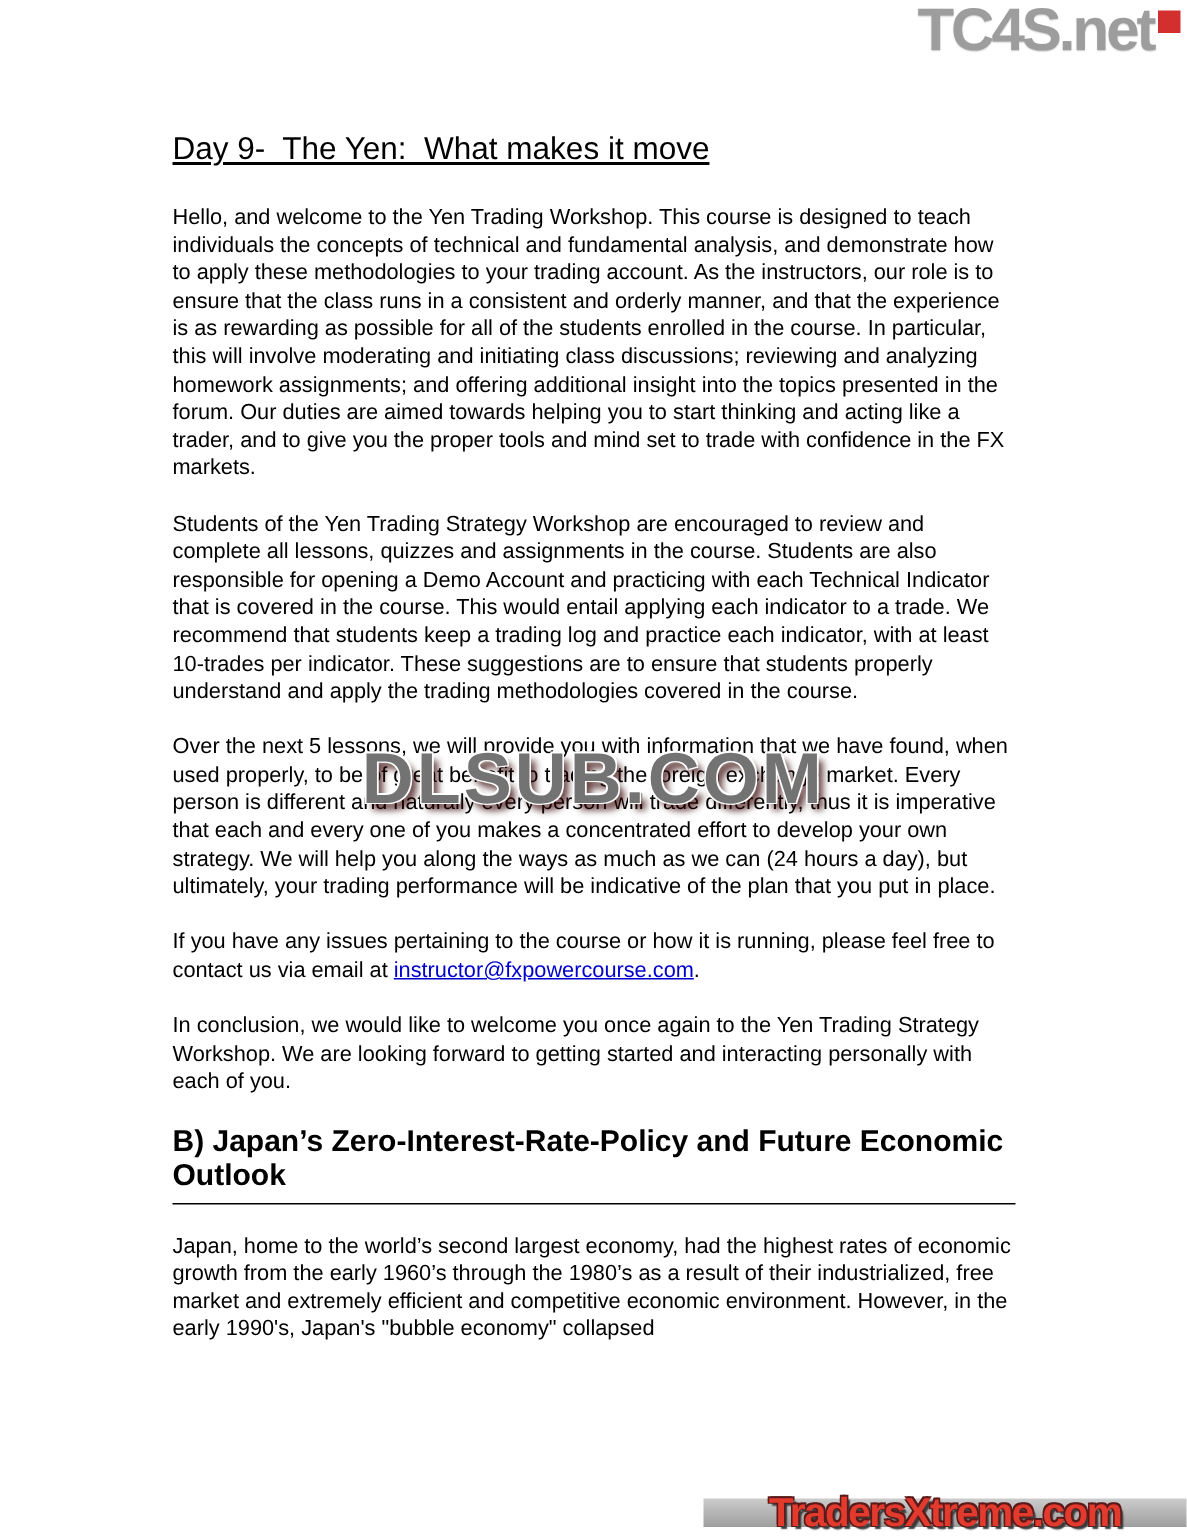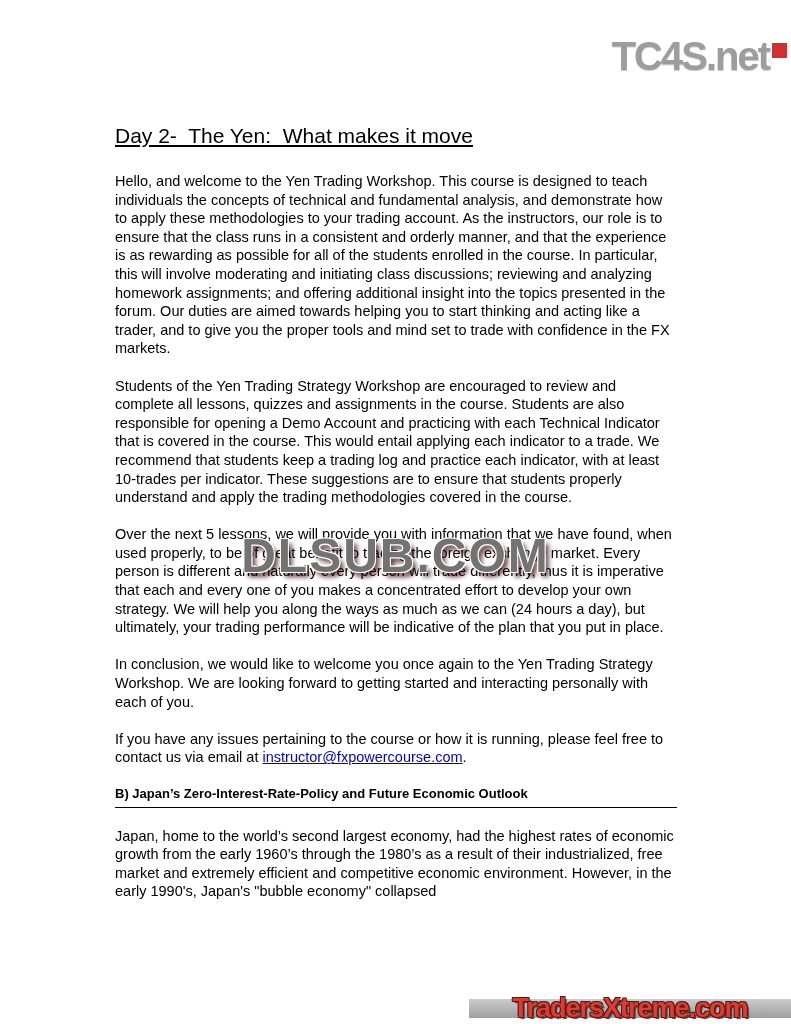--- a/index.html
+++ b/index.html
@@ -4,21 +4,21 @@
 <style>
   * { box-sizing: border-box; margin: 0; padding: 0; }
   html, body { width: 791px; height: 1024px; }
   body {
     background: #ffffff;
     font-family: "Liberation Sans", sans-serif;
     color: #000000;
     position: relative;
     overflow: hidden;
   }
-  .page { position: absolute; inset: 0; background: #fff; margin-top: 36px; }
+  .page { position: absolute; inset: 0; background: #fff; }
 
   
   .tc4s {
     position: absolute;
     top: 0px;
     right: 4px;
     display: flex;
     align-items: flex-start;
   }
   .tc4s-text {
@@ -62,21 +62,21 @@
     line-height: 18.6px;
     margin-bottom: 18.6px;
     text-align: left;
   }
   .email-link {
     color: #0000cc;
     text-decoration: underline;
     cursor: pointer;
   }
   .heading-b {
-    font-size: 13px;
+    font-size: 20px;
     font-weight: bold;
     border-bottom: 1px solid #000;
     padding-bottom: 6px;
     margin-top: 11px;
     margin-bottom: 19px;
   }
 
   
   .dlsub {
     position: absolute;
@@ -125,32 +125,32 @@
 <body>
 
 <div class="page">
 
   <div class="tc4s">
     <span class="tc4s-text">TC4S.net</span>
     <span class="tc4s-square"></span>
   </div>
 
   <div class="content">
-    <h1 class="title">Day 2-  The Yen:  What makes it move</h1>
+    <h1 class="title">Day 9-  The Yen:  What makes it move</h1>
 
 
     <p>Hello, and welcome to the Yen Trading Workshop. This course is designed to teach individuals the concepts of technical and fundamental analysis, and demonstrate how to apply these methodologies to your trading account. As the instructors, our role is to ensure that the class runs in a consistent and orderly manner, and that the experience is as rewarding as possible for all of the students enrolled in the course. In particular, this will involve moderating and initiating class discussions; reviewing and analyzing homework assignments; and offering additional insight into the topics presented in the forum. Our duties are aimed towards helping you to start thinking and acting like a trader, and to give you the proper tools and mind set to trade with confidence in the FX markets.</p>
 
     <p>Students of the Yen Trading Strategy Workshop are encouraged to review and complete all lessons, quizzes and assignments in the course. Students are also responsible for opening a Demo Account and practicing with each Technical Indicator that is covered in the course. This would entail applying each indicator to a trade. We recommend that students keep a trading log and practice each indicator, with at least 10-trades per indicator. These suggestions are to ensure that students properly understand and apply the trading methodologies covered in the course.</p>
 
     <p>Over the next 5 lessons, we will provide you with information that we have found, when used properly, to be of great benefit to trading the foreign exchange market. Every person is different and naturally every person will trade differently, thus it is imperative that each and every one of you makes a concentrated effort to develop your own strategy. We will help you along the ways as much as we can (24 hours a day), but ultimately, your trading performance will be indicative of the plan that you put in place.</p>
 
+    <p><span>If you have any issues pertaining to the course or how it is running, please feel free to contact us via email at </span><a class="email-link" href="#">instructor@fxpowercourse.com</a><span>.</span></p>
+
     <p>In conclusion, we would like to welcome you once again to the Yen Trading Strategy Workshop. We are looking forward to getting started and interacting personally with each of you.</p>
-
-    <p><span>If you have any issues pertaining to the course or how it is running, please feel free to contact us via email at </span><a class="email-link" href="#">instructor@fxpowercourse.com</a><span>.</span></p>
 
     <h2 class="heading-b">B) Japan’s Zero-Interest-Rate-Policy and Future Economic Outlook</h2>
 
     <p>Japan, home to the world’s second largest economy, had the highest rates of economic growth from the early 1960’s through the 1980’s as a result of their industrialized, free market and extremely efficient and competitive economic environment. However, in the early 1990's, Japan's "bubble economy" collapsed</p>
   </div>
 
   <div class="dlsub">DLSUB.COM</div>
 
   <div class="tx-bar">
     <span class="tx-text">TradersXtreme.com</span>

